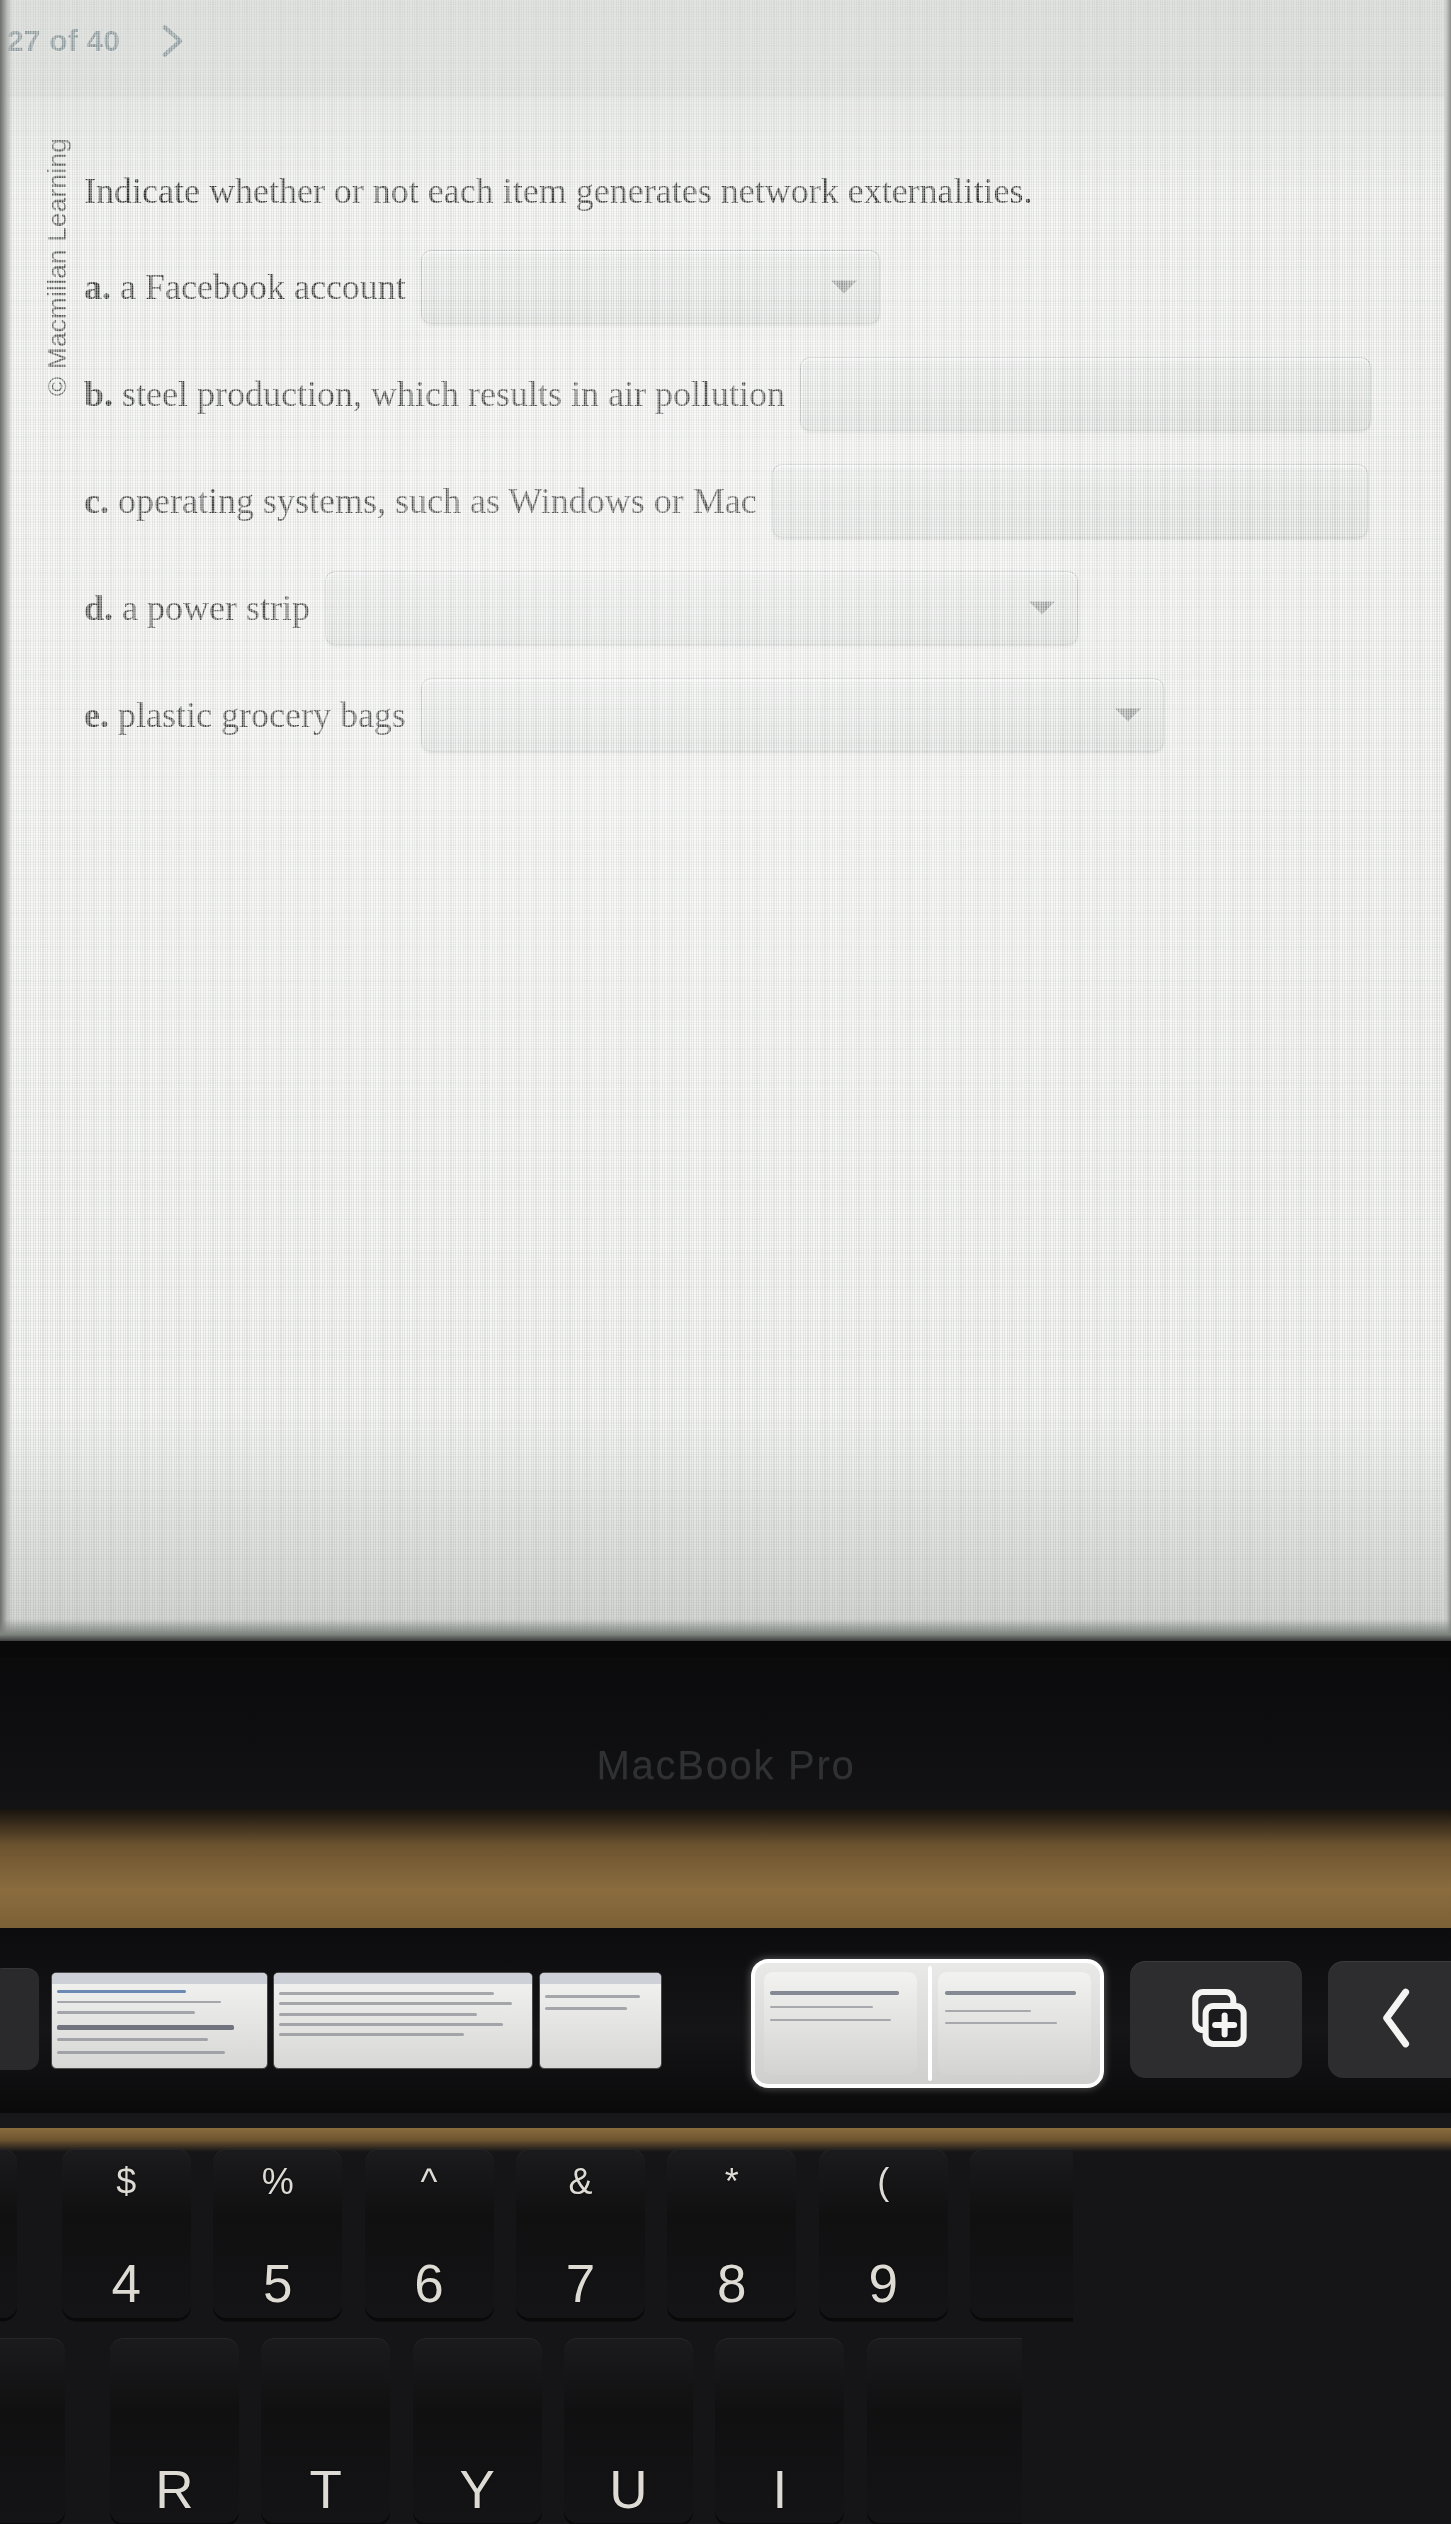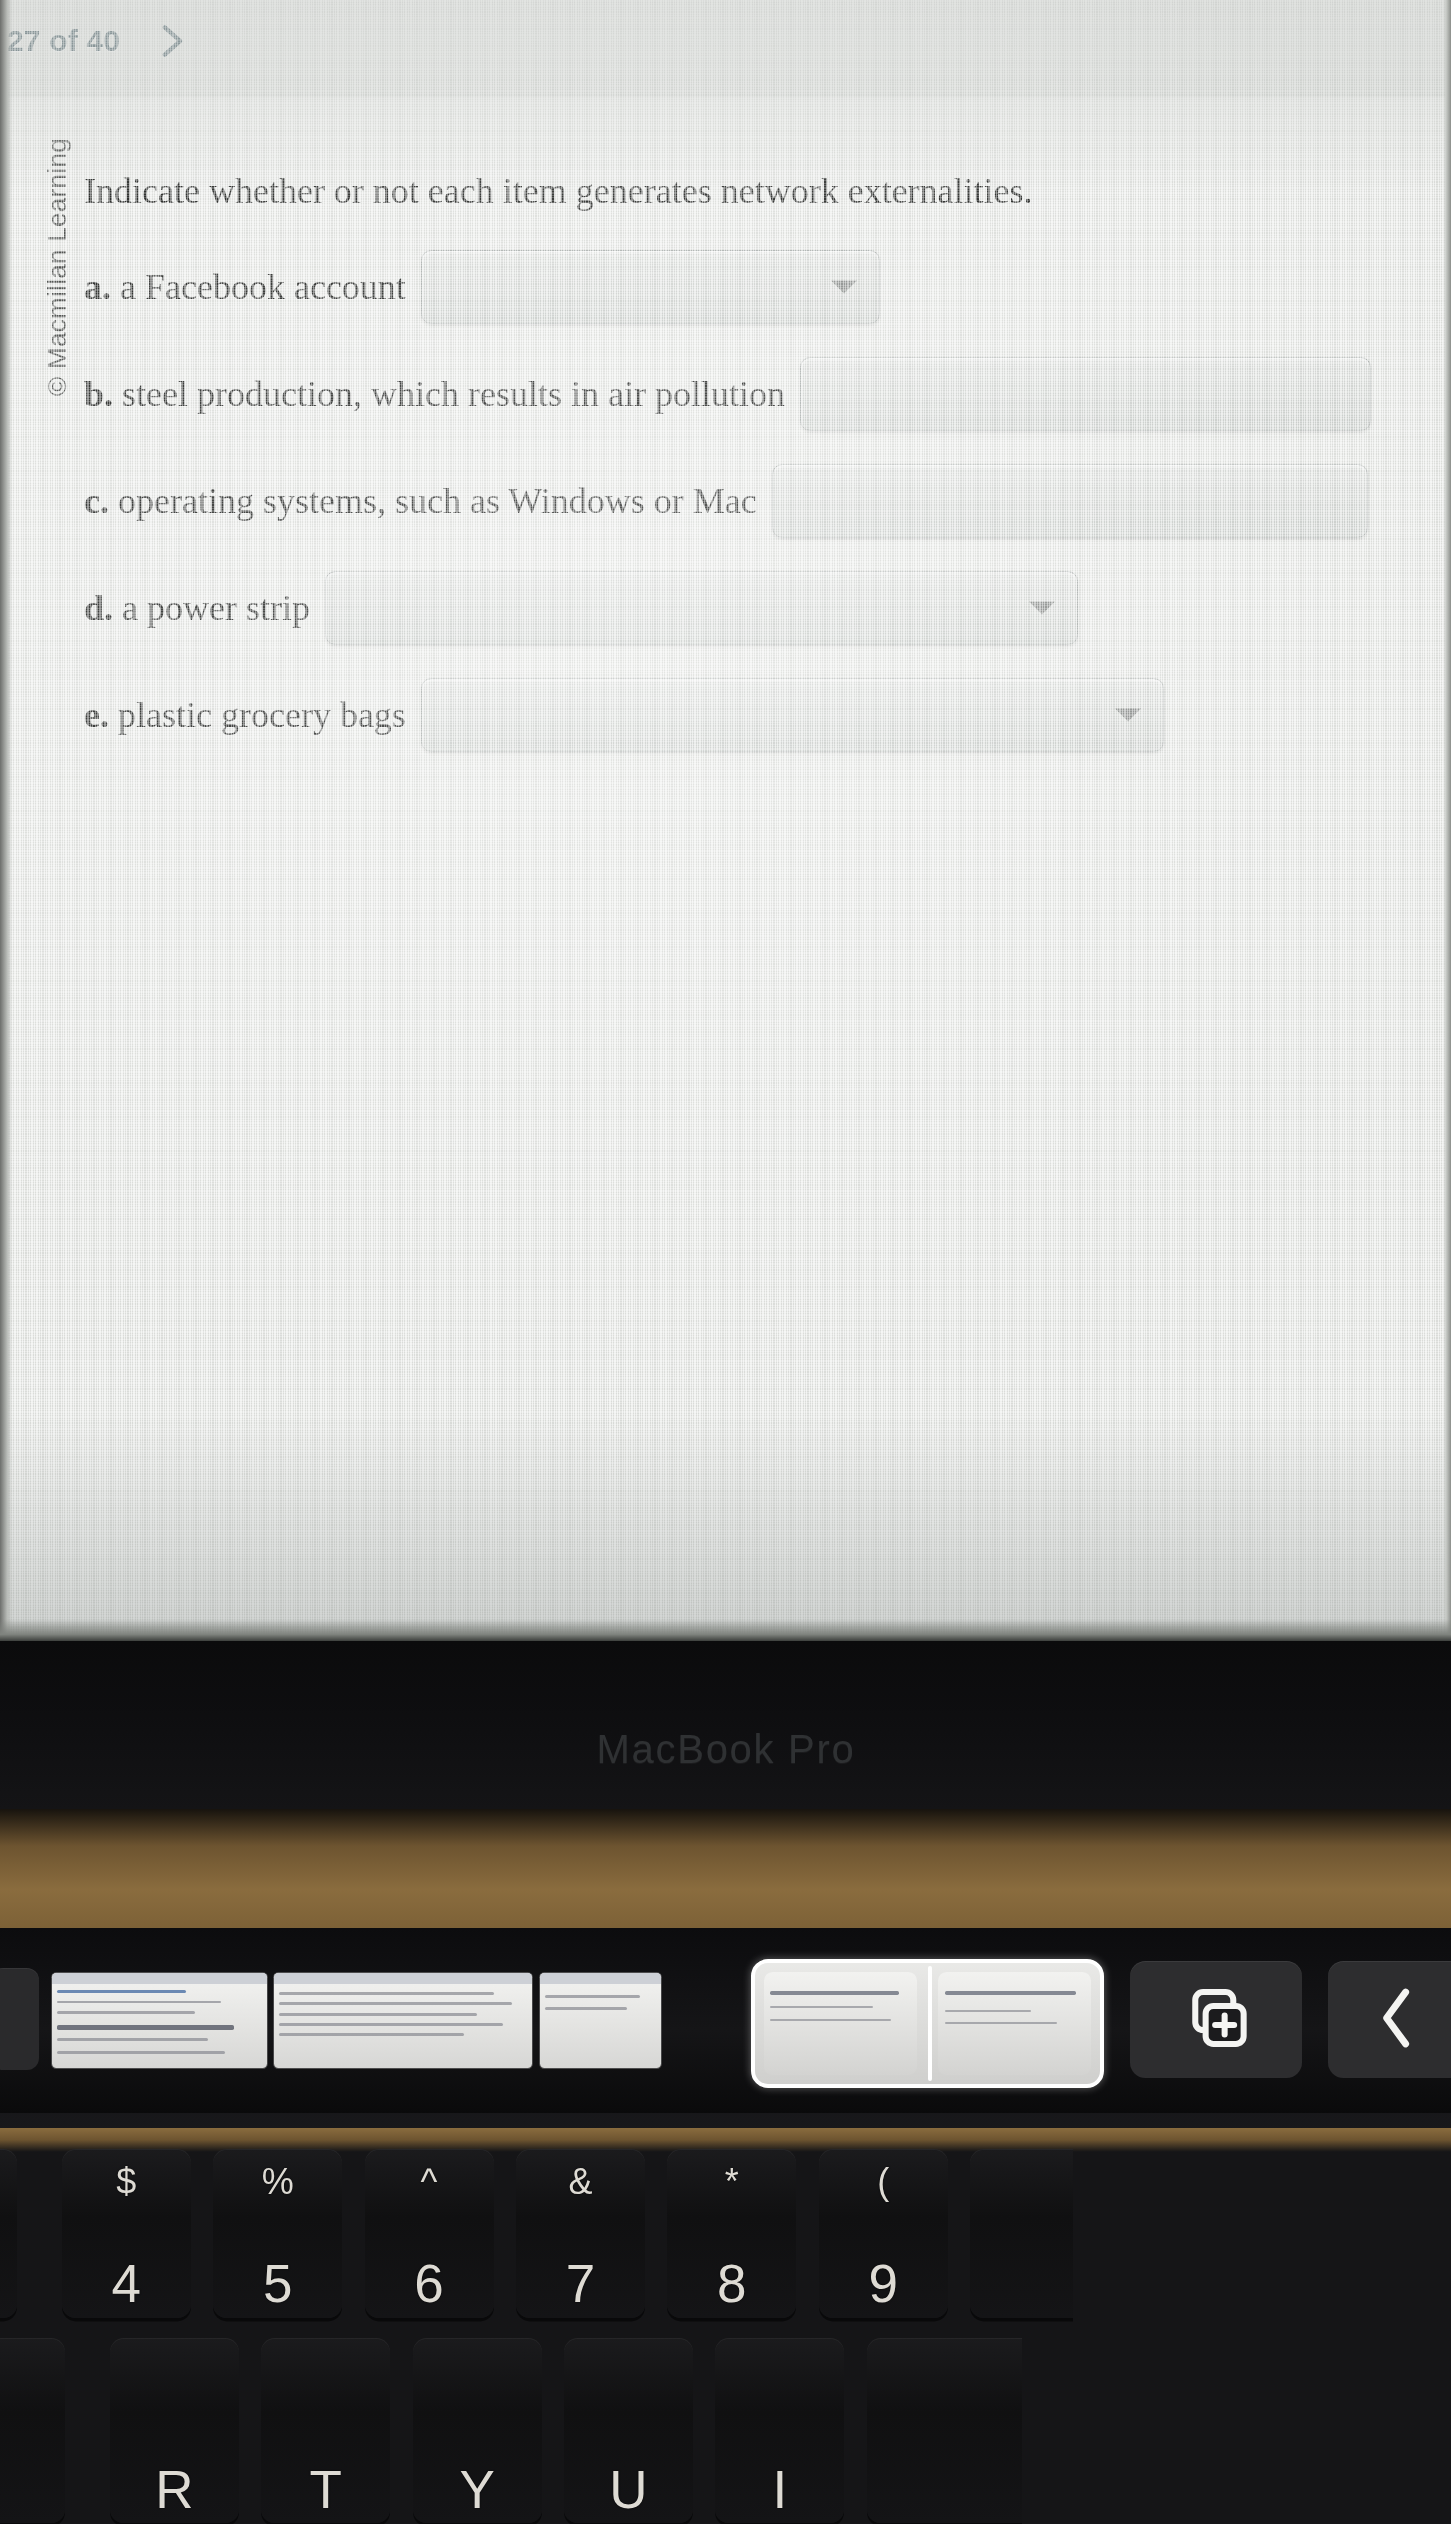--- a/index.html
+++ b/index.html
@@ -59,21 +59,21 @@
     background:linear-gradient(180deg,#e2e5e2 0%,#dcdfdc 45%,#d3d7d4 100%);
     box-shadow:inset 0 1.7px 2.6px rgba(255,255,255,.75),0 1.7px 2.6px rgba(0,0,0,.10);
     cursor:pointer;flex:0 0 auto;}
   .ddl .arrow{position:absolute;right:22.4px;top:50%;transform:translateY(-50%);
     width:0;height:0;border-left:13px solid transparent;border-right:13px solid transparent;
     border-top:13.8px solid #8d918e;}
 
   
   #deck{position:absolute;left:0;top:1641px;width:1452px;height:884px;background:#09090a;}
   
-  #hingeband{position:absolute;left:0;top:0;width:100%;height:168px;
+  #hingeband{position:absolute;left:0;top:16px;width:100%;height:168px;
     background:linear-gradient(180deg,#0b0b0c 0%,#0e0e10 45%,#141416 100%);}
   #mbpText{position:absolute;left:0;top:86px;width:100%;text-align:center;
     font-family:"Liberation Sans",sans-serif;font-size:40px;letter-spacing:1.7px;
     color:#2f3133;text-shadow:0 0.9px 0.9px rgba(255,255,255,.05);}
   
   #desk{position:absolute;left:0;top:168px;width:100%;height:168px;
     background:linear-gradient(180deg,#17130e 0%,#6d5430 22%,#8a6c3e 48%,#7b6036 74%,#2a2119 100%);}
   #deckface{position:absolute;left:0;top:289px;width:100%;height:594px;
     background:linear-gradient(180deg,#111113 0%,#19191c 40%,#1d1d20 100%);}
 

